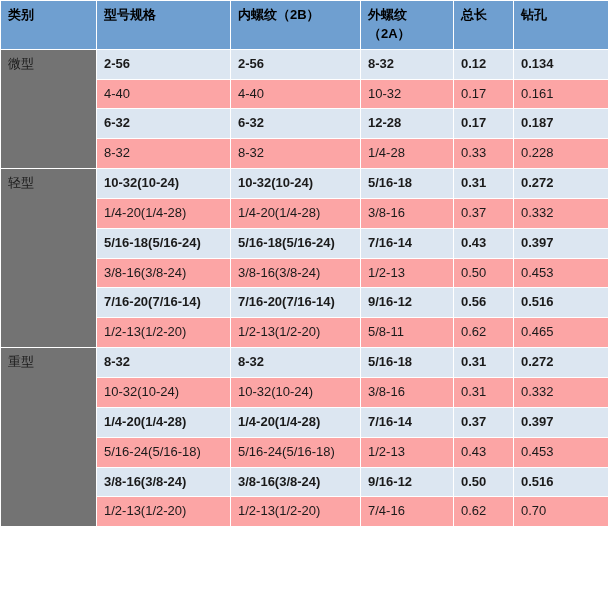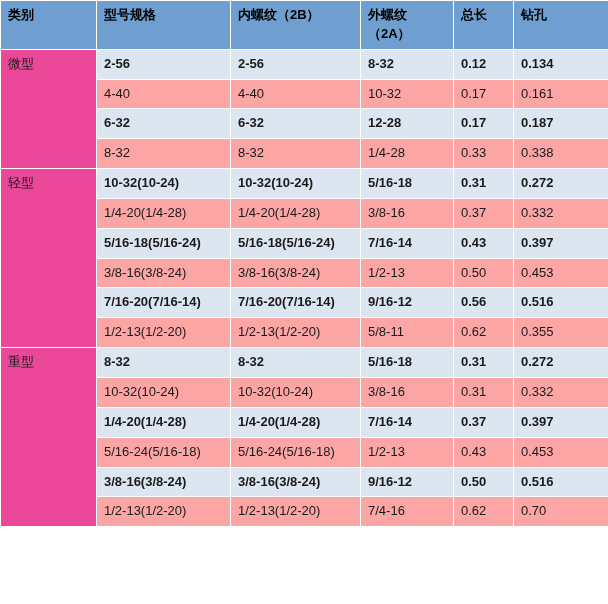--- a/index.html
+++ b/index.html
@@ -31,21 +31,21 @@
     box-sizing: border-box;
   }
   table.spec-table thead th {
     background: #6f9fd0;
     color: #000000;
     font-weight: bold;
     height: 38px;
     vertical-align: top;
   }
   td.cat-cell {
-    background: #ec4899;
+    background: #737373;
     font-weight: normal;
     text-align: center;
     vertical-align: top;
     padding-top: 8px;
     border-left: 1px solid #ffffff;
     border-right: 1px solid #ffffff;
   }
   tr.band-a td.data-cell {
     background: #dce6f1;
     font-weight: bold;
@@ -104,21 +104,21 @@
         <td class="data-cell">6-32</td>
         <td class="data-cell">12-28</td>
         <td class="data-cell">0.17</td>
         <td class="data-cell">0.187</td>
       </tr>
       <tr class="band-b">
         <td class="data-cell">8-32</td>
         <td class="data-cell">8-32</td>
         <td class="data-cell">1/4-28</td>
         <td class="data-cell">0.33</td>
-        <td class="data-cell">0.338</td>
+        <td class="data-cell">0.228</td>
       </tr>
       <tr class="band-a">
         <td class="cat-cell" rowspan="6">轻型</td>
         <td class="data-cell">10-32(10-24)</td>
         <td class="data-cell">10-32(10-24)</td>
         <td class="data-cell">5/16-18</td>
         <td class="data-cell">0.31</td>
         <td class="data-cell">0.272</td>
       </tr>
       <tr class="band-b">
@@ -147,21 +147,21 @@
         <td class="data-cell">7/16-20(7/16-14)</td>
         <td class="data-cell">9/16-12</td>
         <td class="data-cell">0.56</td>
         <td class="data-cell">0.516</td>
       </tr>
       <tr class="band-b">
         <td class="data-cell">1/2-13(1/2-20)</td>
         <td class="data-cell">1/2-13(1/2-20)</td>
         <td class="data-cell">5/8-11</td>
         <td class="data-cell">0.62</td>
-        <td class="data-cell">0.355</td>
+        <td class="data-cell">0.465</td>
       </tr>
       <tr class="band-a">
         <td class="cat-cell" rowspan="6">重型</td>
         <td class="data-cell">8-32</td>
         <td class="data-cell">8-32</td>
         <td class="data-cell">5/16-18</td>
         <td class="data-cell">0.31</td>
         <td class="data-cell">0.272</td>
       </tr>
       <tr class="band-b">

